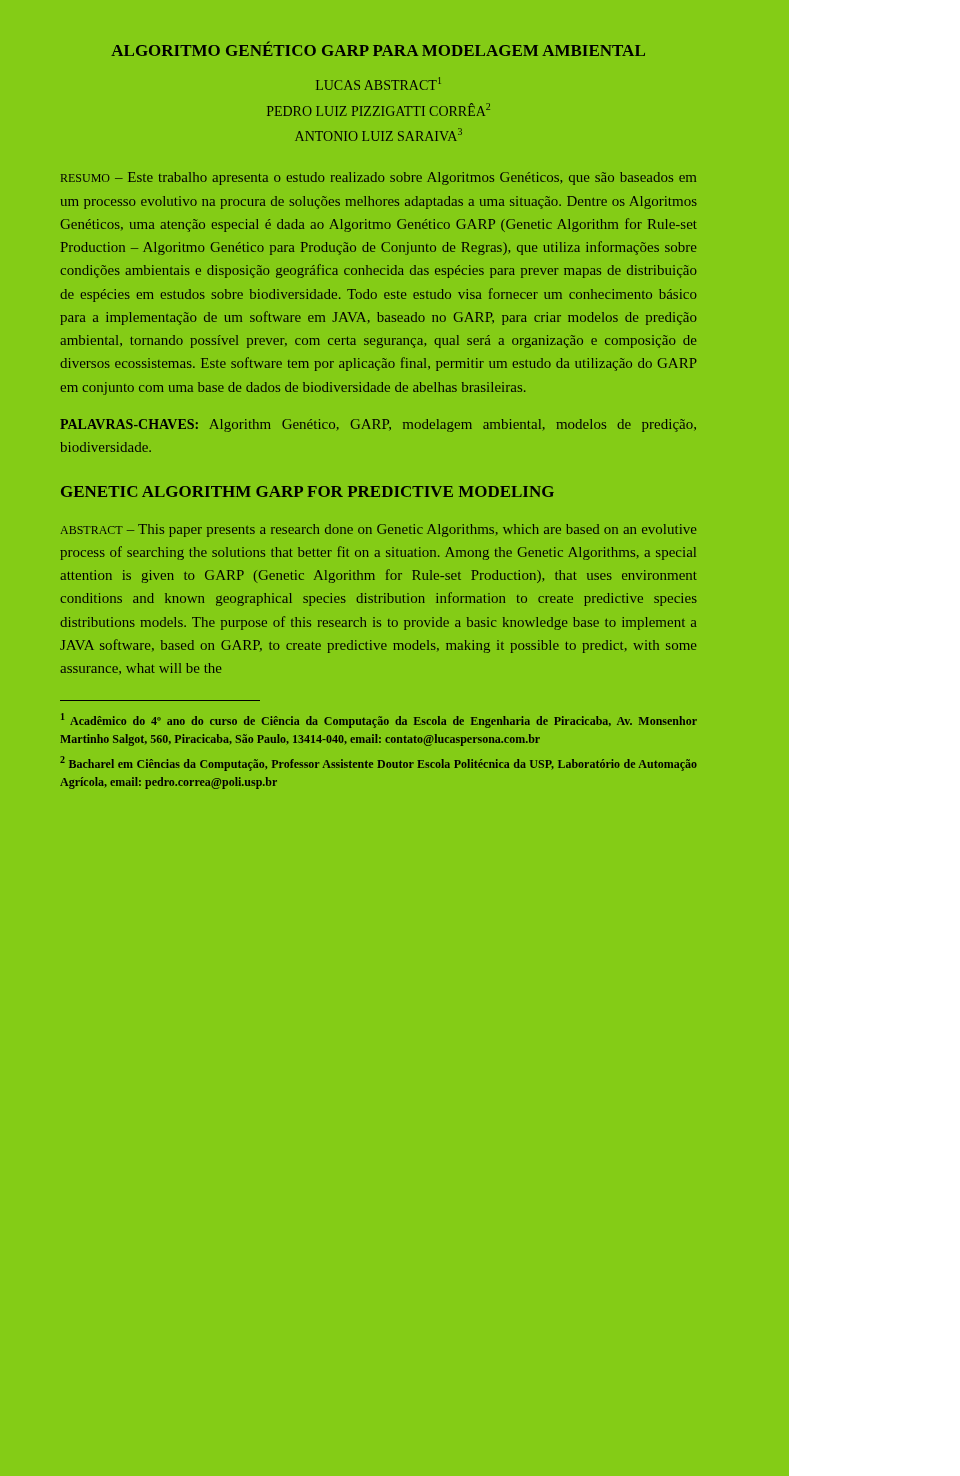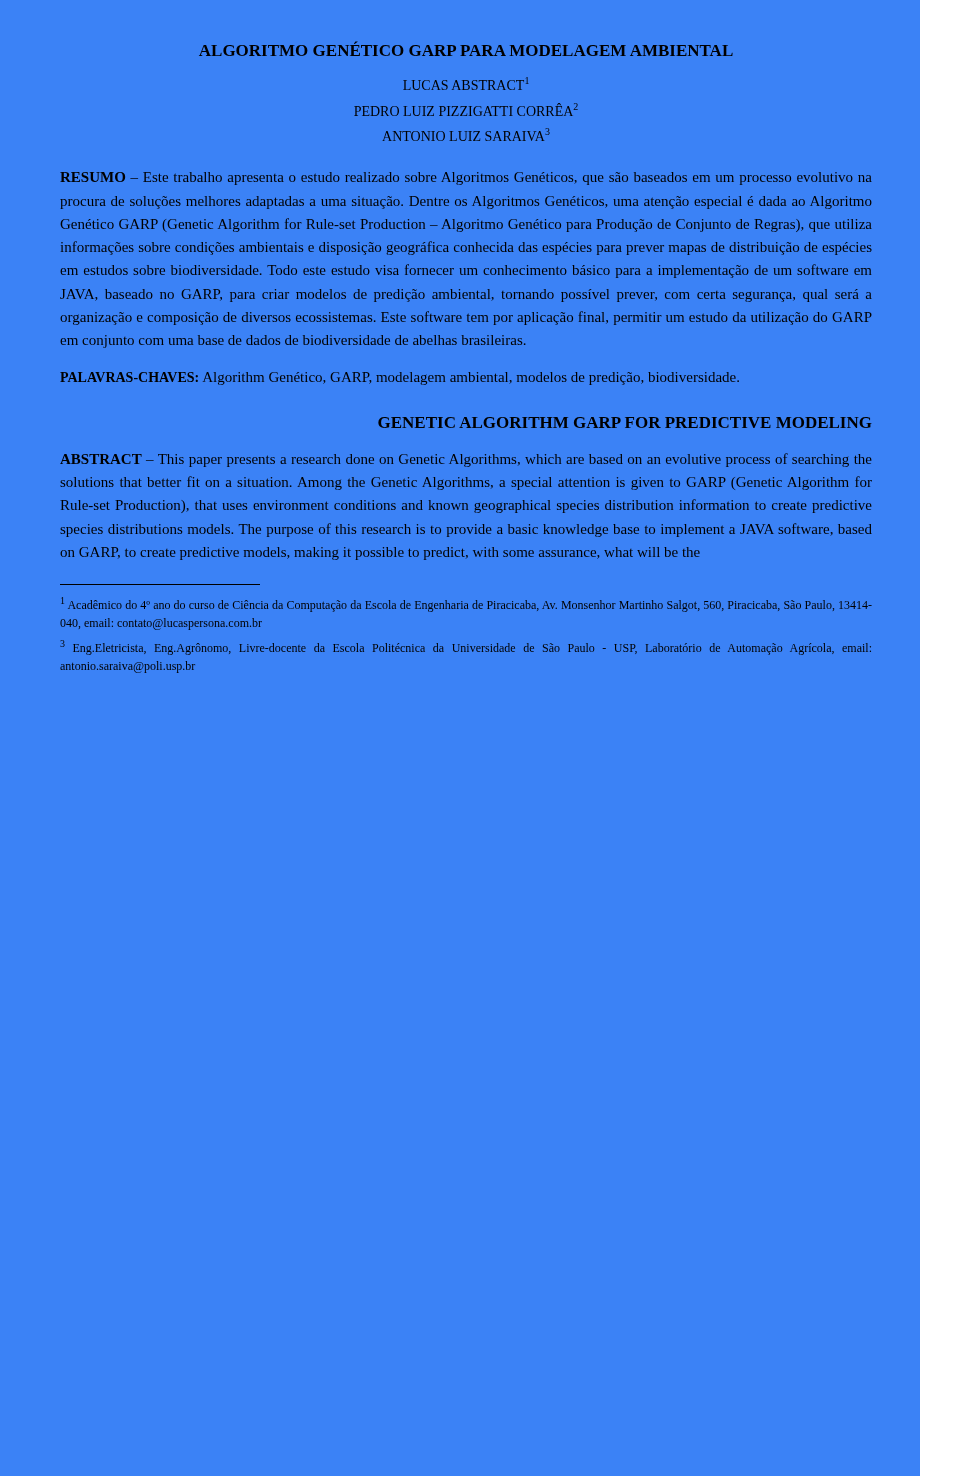--- a/index.html
+++ b/index.html
@@ -11,24 +11,24 @@
     body {
       background: #ffffff;
       font-family: "Times New Roman", Times, serif;
       font-size: 15px;
       color: #000000;
       width: 960px;
       min-height: 1476px;
     }
 
     .page {
-      width: 920px;
+      width: 789px;
       min-height: 1476px;
-      padding: 40px 48px 40px 60px;
-      background: #3b82f6;
+      padding: 40px 92px 40px 60px;
+      background: #84cc16;
       position: relative;
     }
 
     .title-section {
       text-align: center;
       margin-bottom: 18px;
     }
 
     .main-title {
       font-size: 17px;
@@ -53,31 +53,31 @@
     }
 
     .body-text {
       text-align: justify;
       line-height: 1.55;
       font-size: 15px;
       margin-bottom: 14px;
     }
 
     .section-heading {
-      font-weight: bold;
-      font-size: 15px;
+      font-weight: normal;
+      font-size: 12px;
     }
 
     .keywords-label {
       font-weight: bold;
       font-size: 14px;
     }
 
     .english-title {
-      text-align: right;
+      text-align: left;
       font-size: 17px;
       font-weight: bold;
       text-transform: uppercase;
       margin: 22px 0 14px 0;
       line-height: 1.3;
     }
 
     .footnote-divider {
       border: none;
       border-top: 1px solid #000;
@@ -86,20 +86,21 @@
     }
 
     .footnotes {
       font-size: 12px;
       line-height: 1.5;
     }
 
     .footnote-item {
       margin-bottom: 4px;
       text-align: justify;
+      font-weight: bold;
     }
   </style>
 </head>
 <body>
 
 <div class="page">
 
   <div class="title-section">
     <div class="main-title">ALGORITMO GENÉTICO GARP PARA MODELAGEM AMBIENTAL</div>
     <div class="authors">
@@ -130,18 +131,18 @@
   </div>
 
   <hr class="footnote-divider">
 
   <div class="footnotes">
     <div class="footnote-item">
       <sup>1</sup>
       <span>Acadêmico do 4º ano do curso de Ciência da Computação da Escola de Engenharia de Piracicaba, Av. Monsenhor Martinho Salgot, 560, Piracicaba, São Paulo, 13414-040, email: contato@lucaspersona.com.br</span>
     </div>
     <div class="footnote-item">
-      <sup>3</sup>
-      <span>Eng.Eletricista, Eng.Agrônomo, Livre-docente da Escola Politécnica da Universidade de São Paulo - USP, Laboratório de Automação Agrícola, email: antonio.saraiva@poli.usp.br</span>
+      <sup>2</sup>
+      <span>Bacharel em Ciências da Computação, Professor Assistente Doutor Escola Politécnica da USP, Laboratório de Automação Agrícola, email: pedro.correa@poli.usp.br</span>
     </div>
   </div>
 
 </div>
 
 </body></html>

